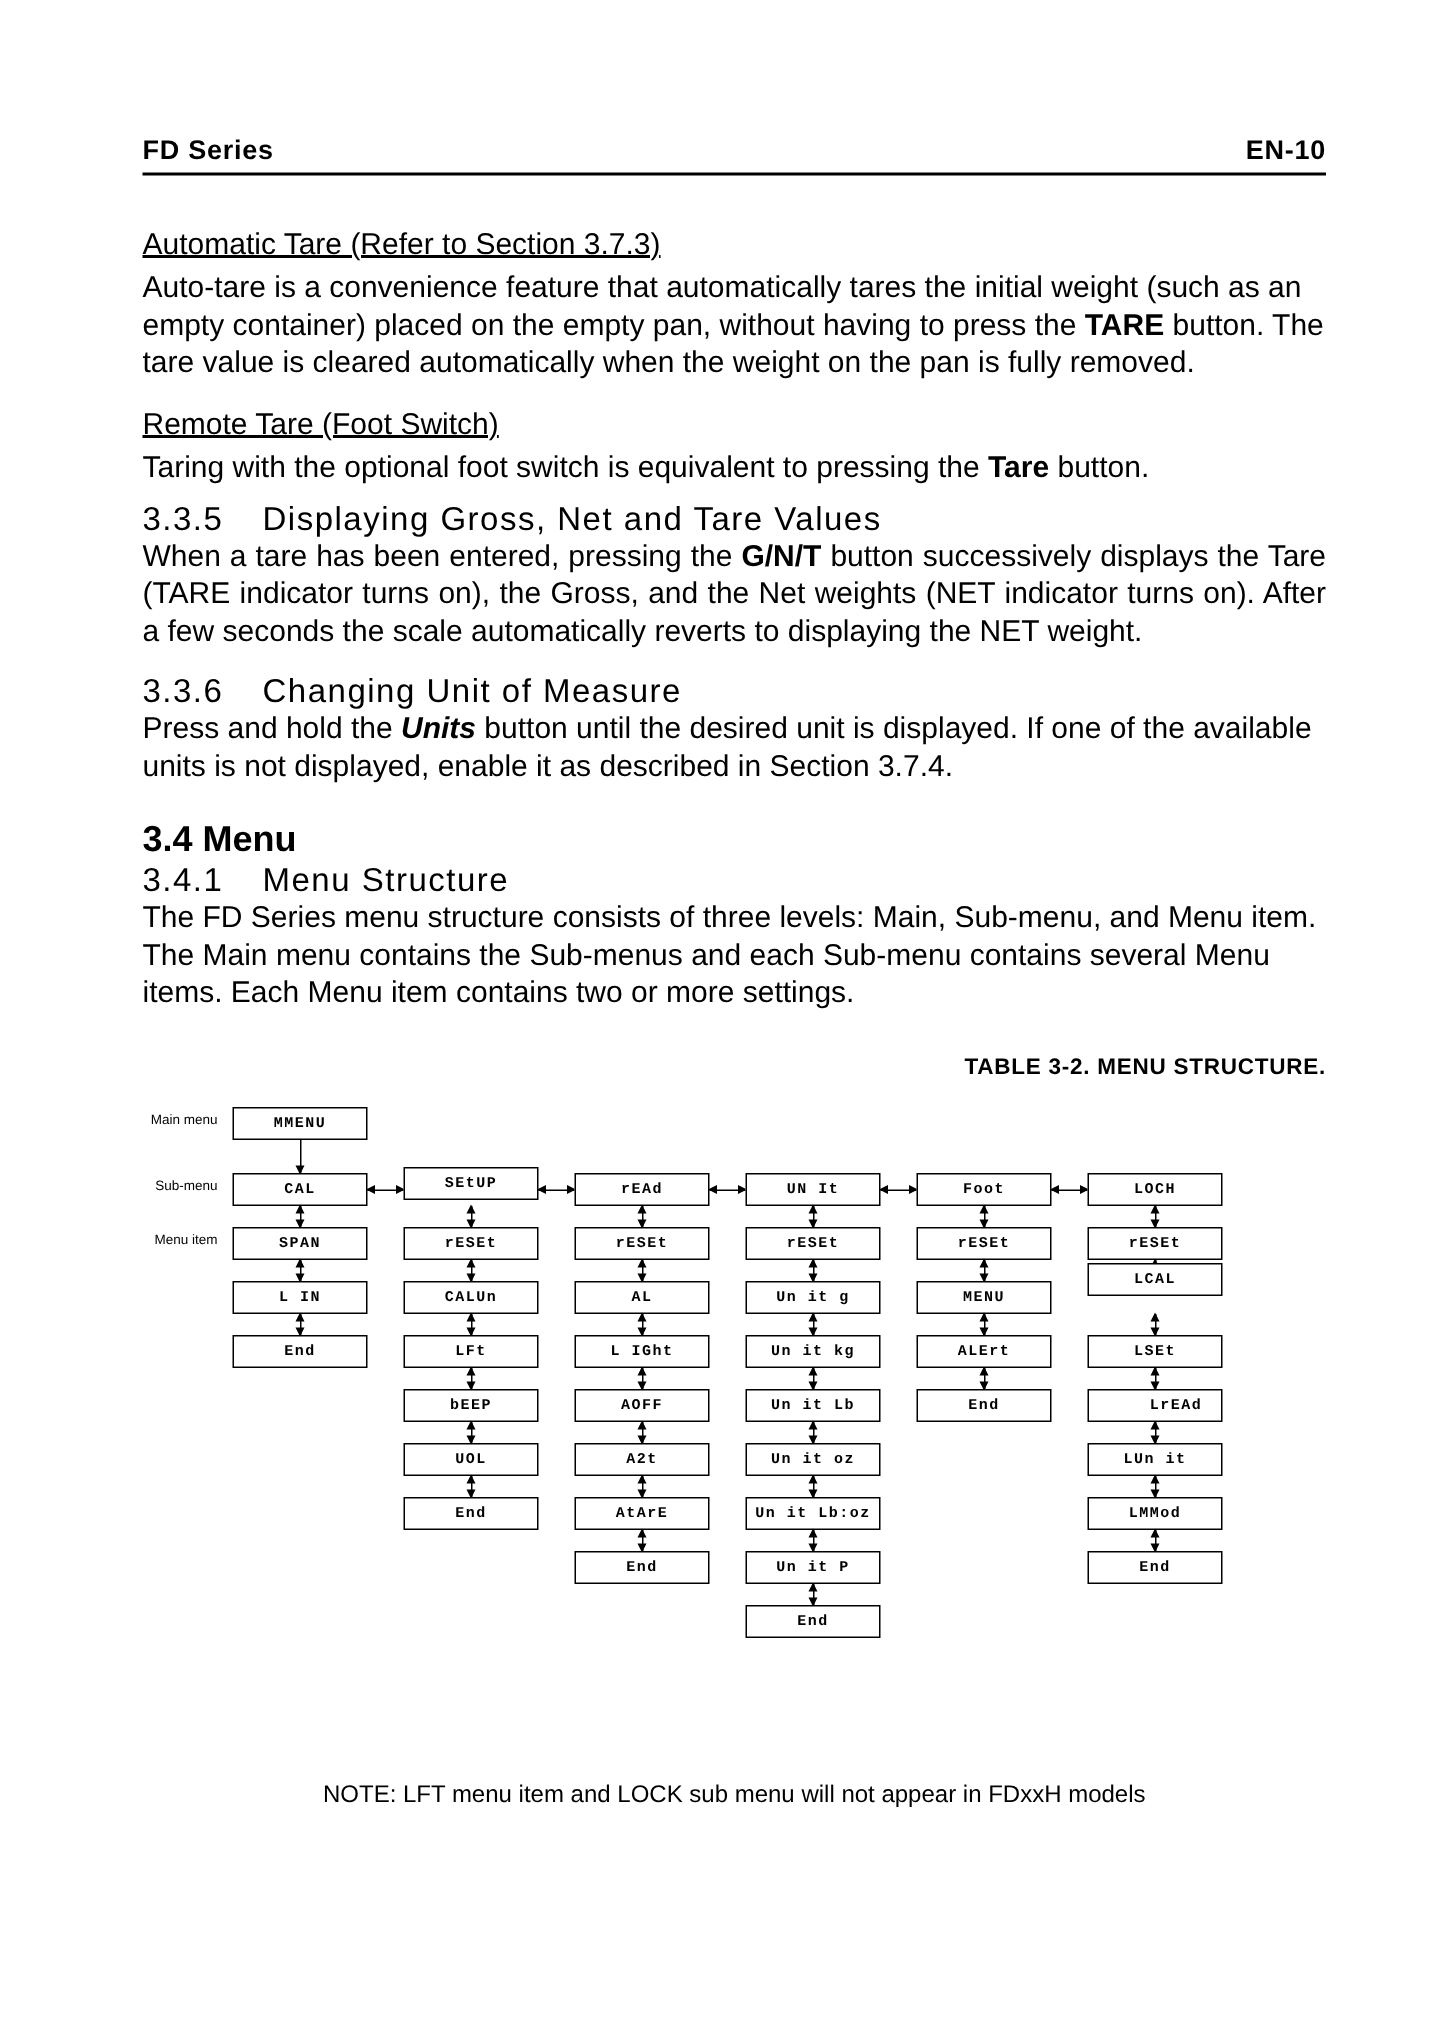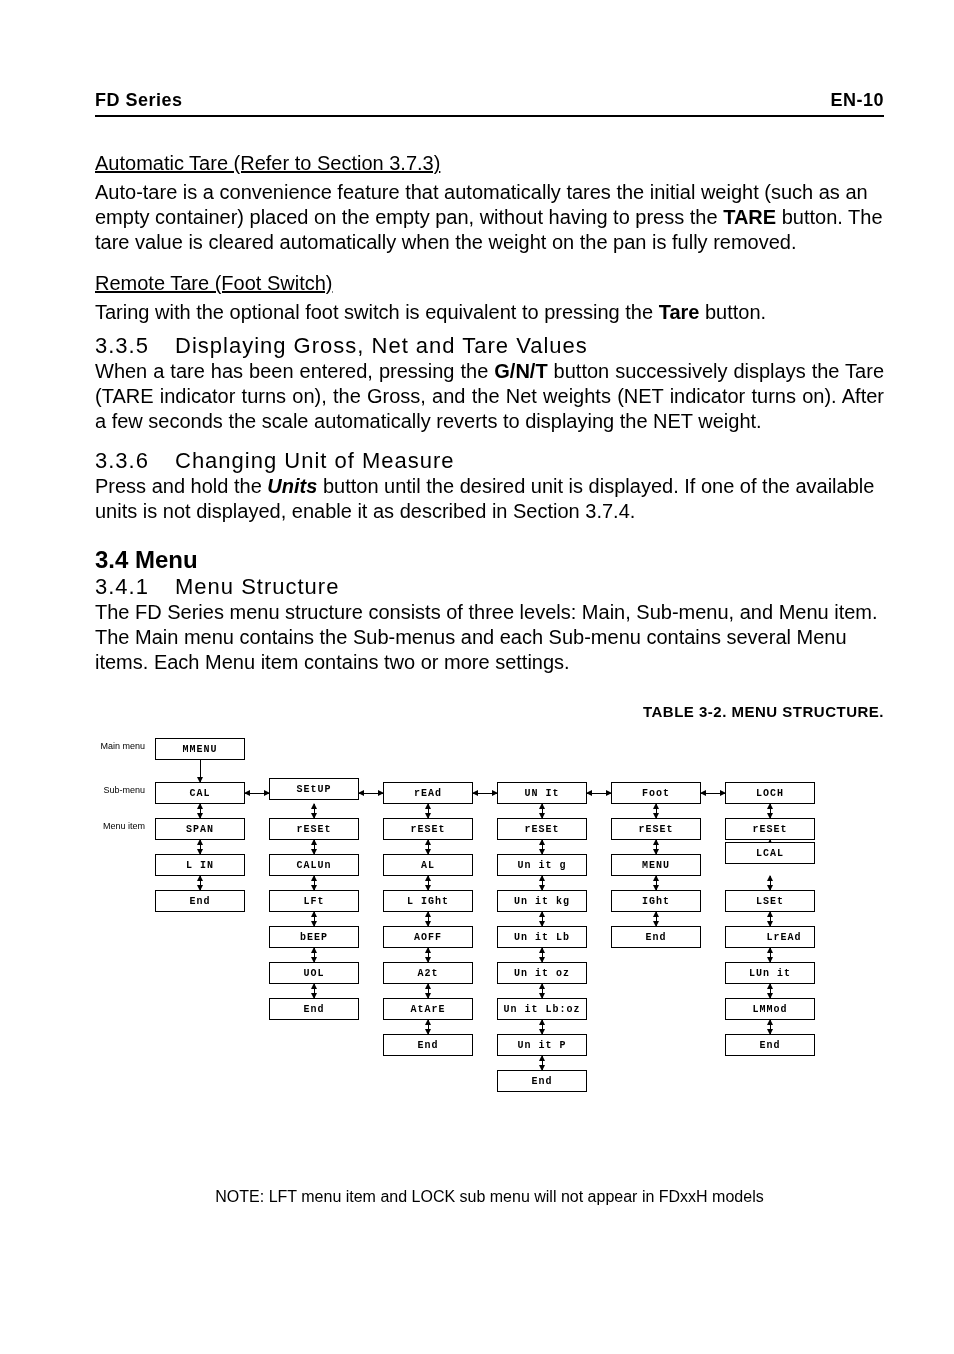--- a/index.html
+++ b/index.html
@@ -276,21 +276,21 @@
         <div class="node seg7" style="left: 422px; top: 296px;">Un it  P</div>
         <div class="arrow-v" style="left: 467px; top: 318px; height: 14px;"></div>
         <div class="node seg7" style="left: 422px; top: 332px;">End</div>
         <div class="node seg7" style="left: 536px; top: 44px;">Foot</div>
         <div class="arrow-h" style="left: 626px; top: 55px; width: 24px;"></div>
         <div class="arrow-v" style="left: 581px; top: 66px; height: 14px;"></div>
         <div class="node seg7" style="left: 536px; top: 80px;">rESEt</div>
         <div class="arrow-v" style="left: 581px; top: 102px; height: 14px;"></div>
         <div class="node seg7" style="left: 536px; top: 116px;">MENU</div>
         <div class="arrow-v" style="left: 581px; top: 138px; height: 14px;"></div>
-        <div class="node seg7" style="left: 536px; top: 152px;">IGht</div>
+        <div class="node seg7" style="left: 536px; top: 152px;">ALErt</div>
         <div class="arrow-v" style="left: 581px; top: 174px; height: 14px;"></div>
         <div class="node seg7" style="left: 536px; top: 188px;">End</div>
         <div class="node seg7" style="left: 650px; top: 44px;">LOCH</div>
         <div class="arrow-v" style="left: 695px; top: 66px; height: 14px;"></div>
         <div class="node seg7" style="left: 650px; top: 80px;">rESEt</div>
         <div class="arrow-v" style="left: 695px; top: 102px; height: 14px;"></div>
         <div class="node seg7" style="left: 650px; top: 104px;">LCAL</div>
         <div class="arrow-v" style="left: 695px; top: 138px; height: 14px;"></div>
         <div class="node seg7" style="left: 650px; top: 152px;">LSEt</div>
         <div class="arrow-v" style="left: 695px; top: 174px; height: 14px;"></div>

